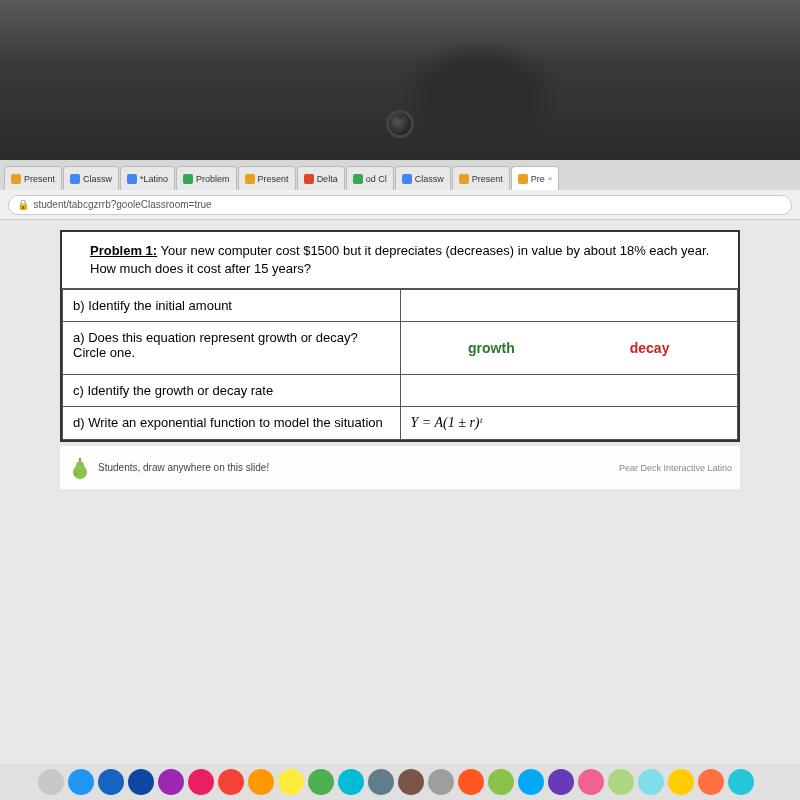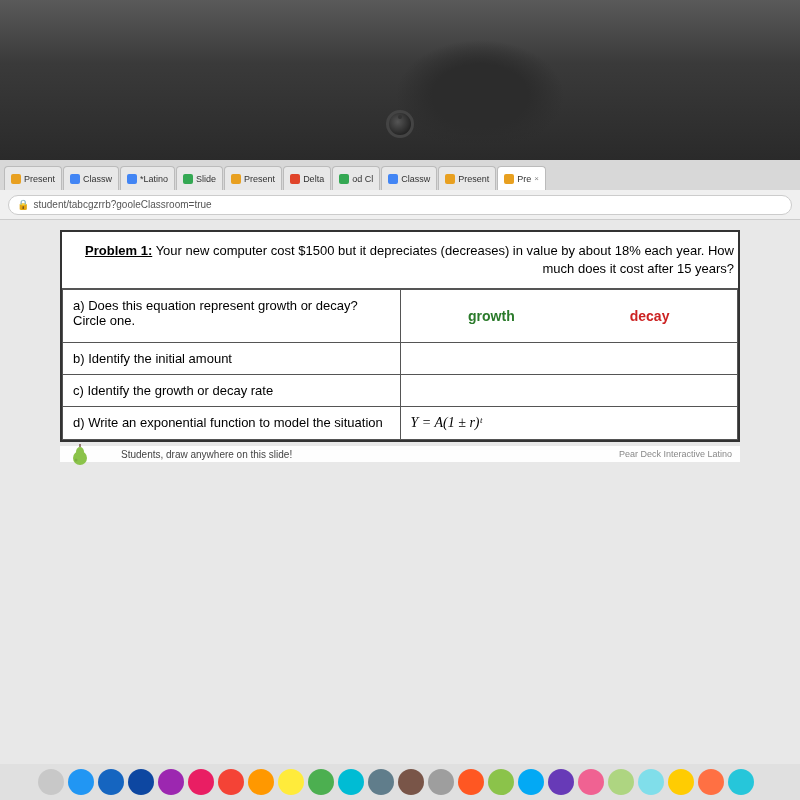--- a/index.html
+++ b/index.html
@@ -143,25 +143,24 @@
       background: #fff;
       border: 2px solid #333;
       width: 680px;
       margin-top: 0px;
       font-size: 13px;
       color: #000;
     }
 
     
     .problem-header {
-      padding: 10px 4px;
+      padding: 10px 28px;
       border-bottom: 1px solid #555;
       line-height: 1.4;
       font-size: 13px;
-      text-align: right;
     }
     .problem-title {
       font-weight: bold;
       text-decoration: underline;
     }
 
     
     .problem-table {
       width: 100%;
       border-collapse: collapse;
@@ -202,28 +201,27 @@
       font-family: 'Times New Roman', serif;
       padding: 10px 16px;
     }
 
     
     .bottom-bar {
       position: absolute;
       bottom: 0;
       left: 0;
       width: 100%;
-      height: 16px;
+      height: 43px;
       background: rgba(255,255,255,0.95);
       display: flex;
       align-items: center;
       padding: 0 8px;
       font-size: 9px;
       color: #555;
-      gap: 23px;
     }
     .pear-icon {
       width: 24px;
       height: 24px;
       margin-right: 6px;
       flex-shrink: 0;
     }
 
     
     .color-dots {
@@ -264,21 +262,21 @@
       <div class="tab">
         <div class="tab-icon" style="background: rgb(66, 133, 244);"></div>
         <span>Classw</span>
       </div>
       <div class="tab">
         <div class="tab-icon" style="background: rgb(66, 133, 244);"></div>
         <span>*Latino</span>
       </div>
       <div class="tab">
         <div class="tab-icon" style="background: rgb(52, 168, 83);"></div>
-        <span>Slide</span>
+        <span>Problem</span>
       </div>
       <div class="tab">
         <div class="tab-icon" style="background: rgb(232, 160, 32);"></div>
         <span>Present</span>
       </div>
       <div class="tab">
         <div class="tab-icon" style="background: rgb(224, 68, 42);"></div>
         <span>Delta</span>
       </div>
       <div class="tab">
@@ -311,32 +309,32 @@
 <div class="browser-content">
 
   <div class="worksheet">
 
     <div class="problem-header">
       <span class="problem-title">Problem 1:</span><span> Your new computer cost $1500 but it depreciates (decreases) in value by about 18% each year. How much does it cost after 15 years?</span>
     </div>
 
     <table class="problem-table">
       <tbody id="problem-tbody">
+          <tr>
+            <td>b) Identify the initial amount</td>
+            <td style="min-height: 36px;">&nbsp;</td>
+          </tr>
           <tr>
             <td>a) Does this equation represent growth or decay? Circle one.</td>
             <td>
               <div class="answer-cell">
                 <span class="answer-growth">growth</span>
                 <span class="answer-decay">decay</span>
               </div>
             </td>
-          </tr>
-          <tr>
-            <td>b) Identify the initial amount</td>
-            <td style="min-height: 36px;">&nbsp;</td>
           </tr>
           <tr>
             <td>c) Identify the growth or decay rate</td>
             <td style="min-height: 36px;">&nbsp;</td>
           </tr>
           <tr>
             <td>d) Write an exponential function to model the situation</td>
             <td class="formula-cell">Y = A(1 ± r)ᵗ</td>
           </tr>
         </tbody>

